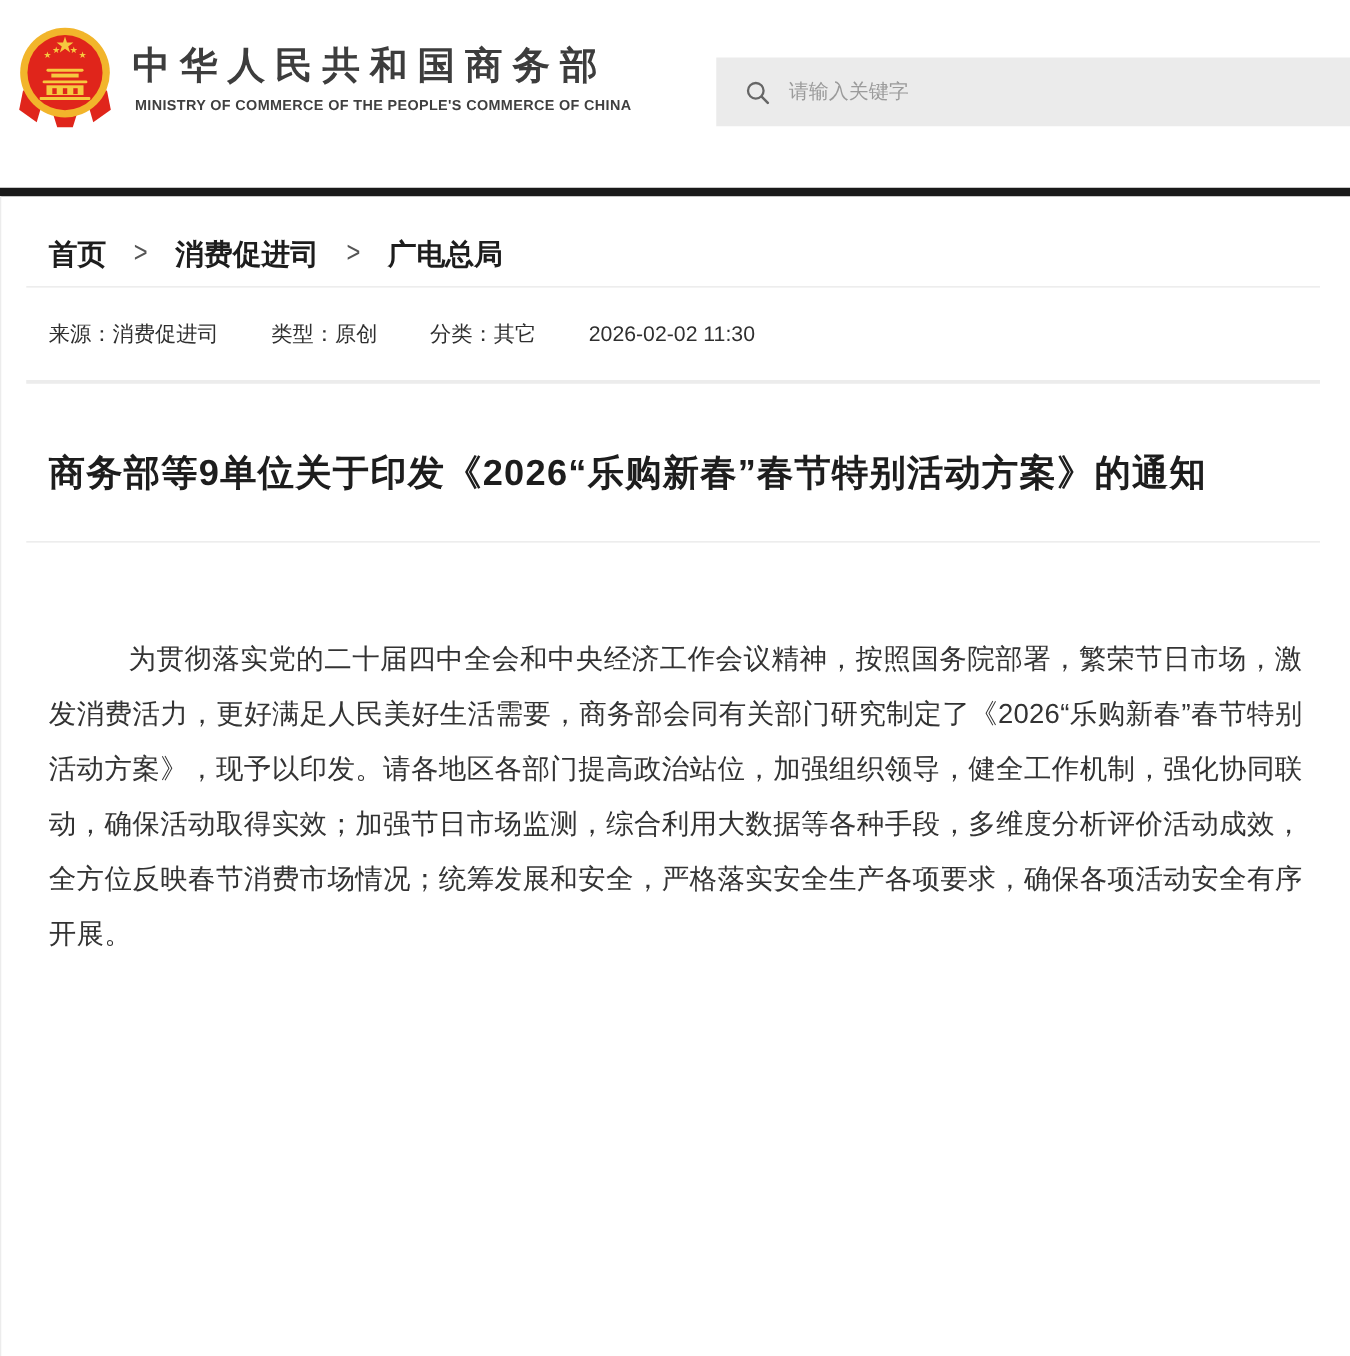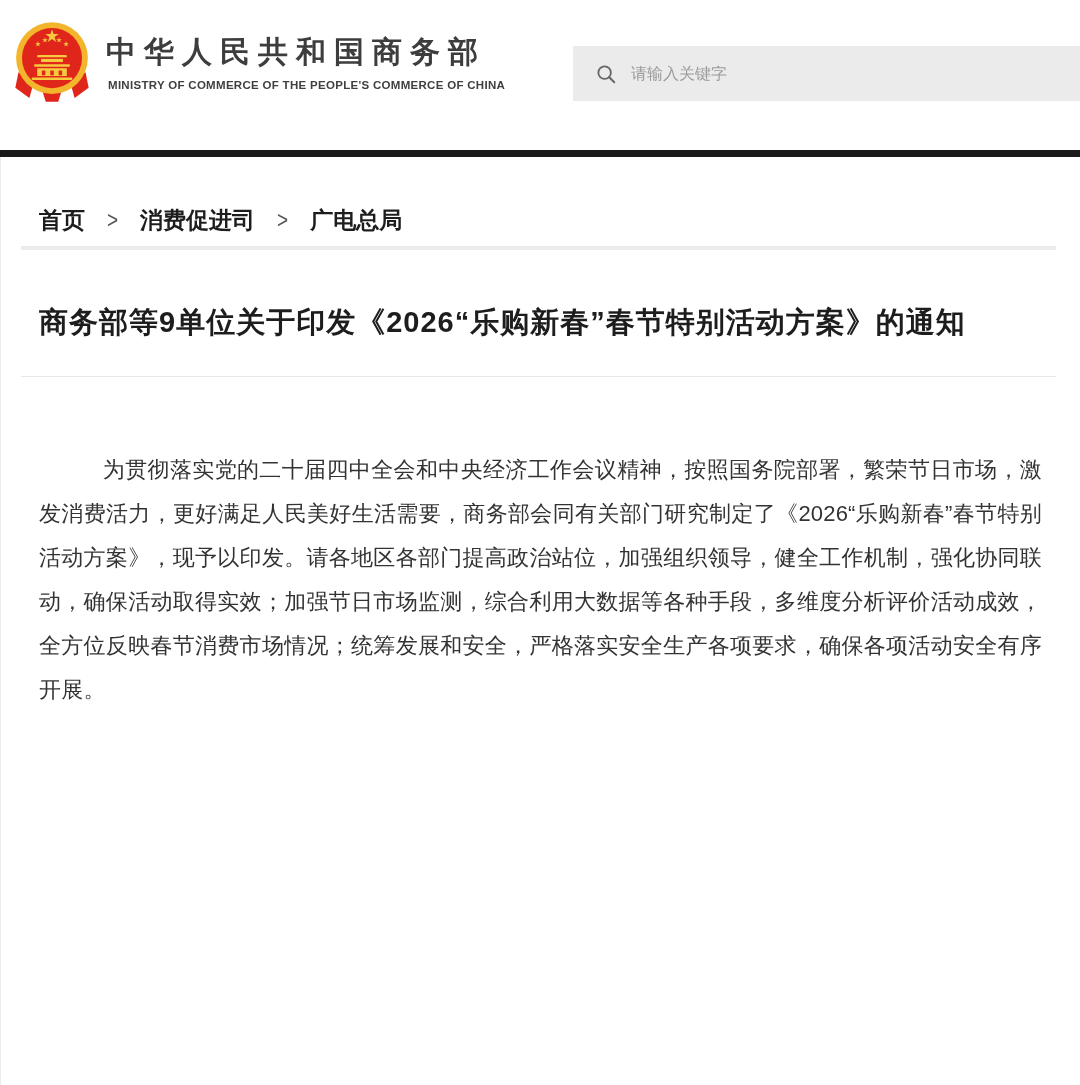--- a/index.html
+++ b/index.html
@@ -31,21 +31,21 @@
   .search-input::placeholder{color:var(--text-muted);}
 
   .black-bar{height:7px;background:var(--bar-black);}
 
   
   .content{border-left:1px solid #ececec;min-height:956px;padding:0 38px;}
   .divider{border:none;height:1px;background:var(--divider);
     margin-left:-18px;margin-right:-14px;}
   .divider.thick{height:3px;background:#ececec;}
 
-  .breadcrumb{padding-top:49px;display:flex;align-items:center;
+  .breadcrumb{padding-top:32px;display:flex;align-items:center;
     font-size:23px;font-weight:700;color:var(--text-primary);line-height:28px;}
   .breadcrumb a{color:var(--text-primary);text-decoration:none;cursor:pointer;}
   .breadcrumb .sep{font-size:19px;font-weight:400;color:#555;margin:0 22px;
     transform:scaleY(1.25);display:inline-block;}
   .breadcrumb + .divider{margin-top:12px;}
 
   .meta{margin-top:26px;display:flex;align-items:center;gap:42px;
     font-size:17px;color:#2f2f2f;line-height:24px;}
   .meta + .divider{margin-top:24px;}
 
@@ -113,20 +113,26 @@
   <nav class="breadcrumb">
     <a>首页</a>
     <span class="sep">&gt;</span>
     <a>消费促进司</a>
     <span class="sep">&gt;</span>
     <a>广电总局</a>
   </nav>
 
   <hr class="divider">
 
+  <div class="meta">
+    <span>来源：消费促进司</span>
+    <span>类型：原创</span>
+    <span>分类：其它</span>
+    <span>2026-02-02 11:30</span>
+  </div>
 
   <hr class="divider thick">
 
   <h1 class="article-title">商务部等9单位关于印发《2026“乐购新春”春节特别活动方案》的通知</h1>
 
   <hr class="divider">
 
   <div class="article-body">
     <p class="indent">为贯彻落实党的二十届四中全会和中央经济工作会议精神，按照国务院部署，繁荣节日市场，激发消费活力，更好满足人民美好生活需要，商务部会同有关部门研究制定了《2026“乐购新春”春节特别活动方案》，现予以印发。请各地区各部门提高政治站位，加强组织领导，健全工作机制，强化协同联动，确保活动取得实效；加强节日市场监测，综合利用大数据等各种手段，多维度分析评价活动成效，全方位反映春节消费市场情况；统筹发展和安全，严格落实安全生产各项要求，确保各项活动安全有序开展。</p>
   </div>

